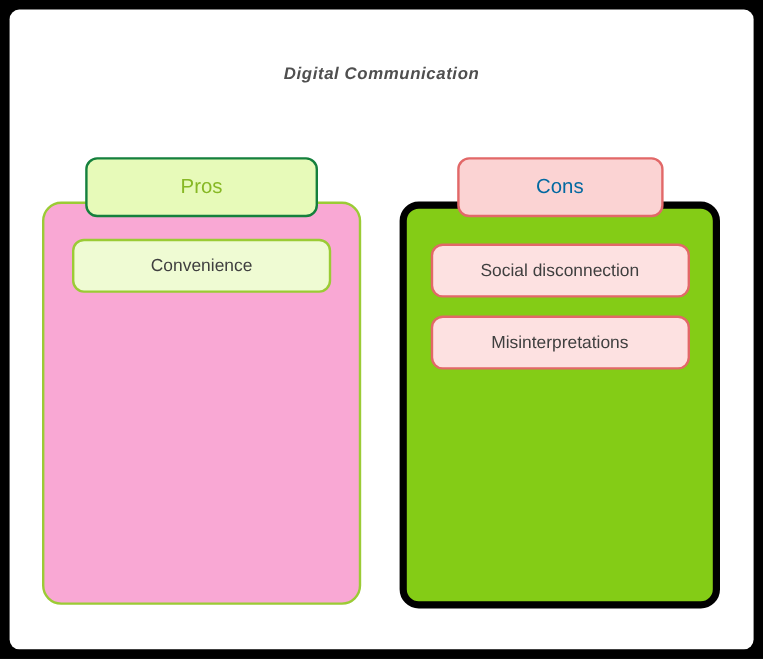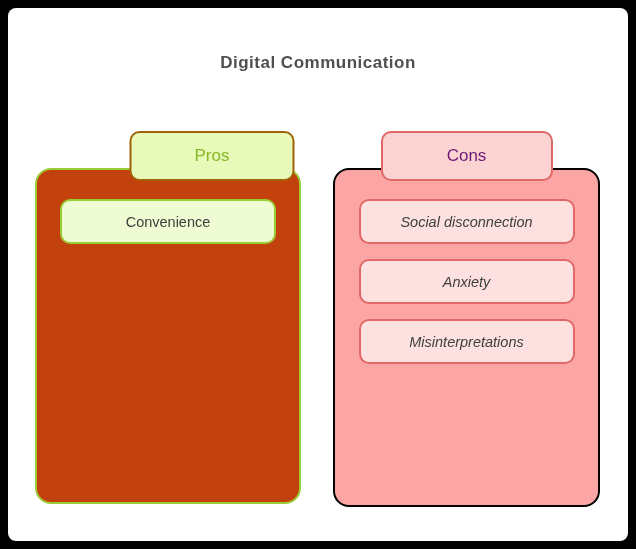--- a/index.html
+++ b/index.html
@@ -19,24 +19,25 @@
     height: 533px;
     background: #ffffff;
     border-radius: 8px;
   }
   .diagram-title {
     position: absolute;
     top: 45px;
     left: 0;
     width: 100%;
     text-align: center;
-    font-size: 17px;
+    font-size: 14px;
     font-weight: bold;
     color: #4f4f4f;
     letter-spacing: 0.5px;
+    font-style: italic;
   }
   .group {
     position: absolute;
   }
   .group-tab {
     position: absolute;
     top: 0;
     left: 50%;
     transform: translateX(-50%);
     height: 50px;
@@ -70,49 +71,47 @@
     display: flex;
     align-items: center;
     justify-content: center;
     font-size: 14.5px;
     color: #3f3f3f;
     flex: 0 0 auto;
   }
   
   .pros-group { left: 27px; top: 123px; width: 266px; }
   .pros-group .group-tab {
-    width: 165px;
+    width: 194px;
     background: #e7fab9;
-    border: 2px solid #a16207;
+    border: 2px solid #15803d;
     color: #87b825;
-    margin-left: 44px;
   }
   .pros-group .group-container {
     height: 336px;
-    background: #c2410c;
+    background: #f9a8d4;
     border: 2px solid #9bcb35;
   }
   .pros-group .item {
     background: #effbd3;
     border: 2px solid #9bcb35;
   }
   
   .cons-group { left: 325px; top: 123px; width: 267px; }
   .cons-group .group-tab {
     width: 172px;
     background: #fbd3d3;
     border: 2px solid #e26868;
-    color: #701a75;
+    color: #0369a1;
     justify-content: center;
   }
   .cons-group .group-container {
     height: 339px;
-    background: #fca5a5;
-    border: 2px solid #000000;
-    font-style: italic;
+    background: #84cc16;
+    border: 6px solid #000000;
   }
   .cons-group .item {
     background: #fde1e1;
     border: 2px solid #e26868;
   }
 </style>
 </head>
 <body>
 
 <div class="canvas">
@@ -127,18 +126,17 @@
       <div class="item">Convenience</div>
     </div>
   </div>
 
   <div class="group cons-group">
     <div class="group-tab">
       <span>Cons</span>
     </div>
     <div class="group-container">
       <div class="item">Social disconnection</div>
-      <div class="item">Anxiety</div>
       <div class="item">Misinterpretations</div>
     </div>
   </div>
 
 </div>
 
 </body></html>

